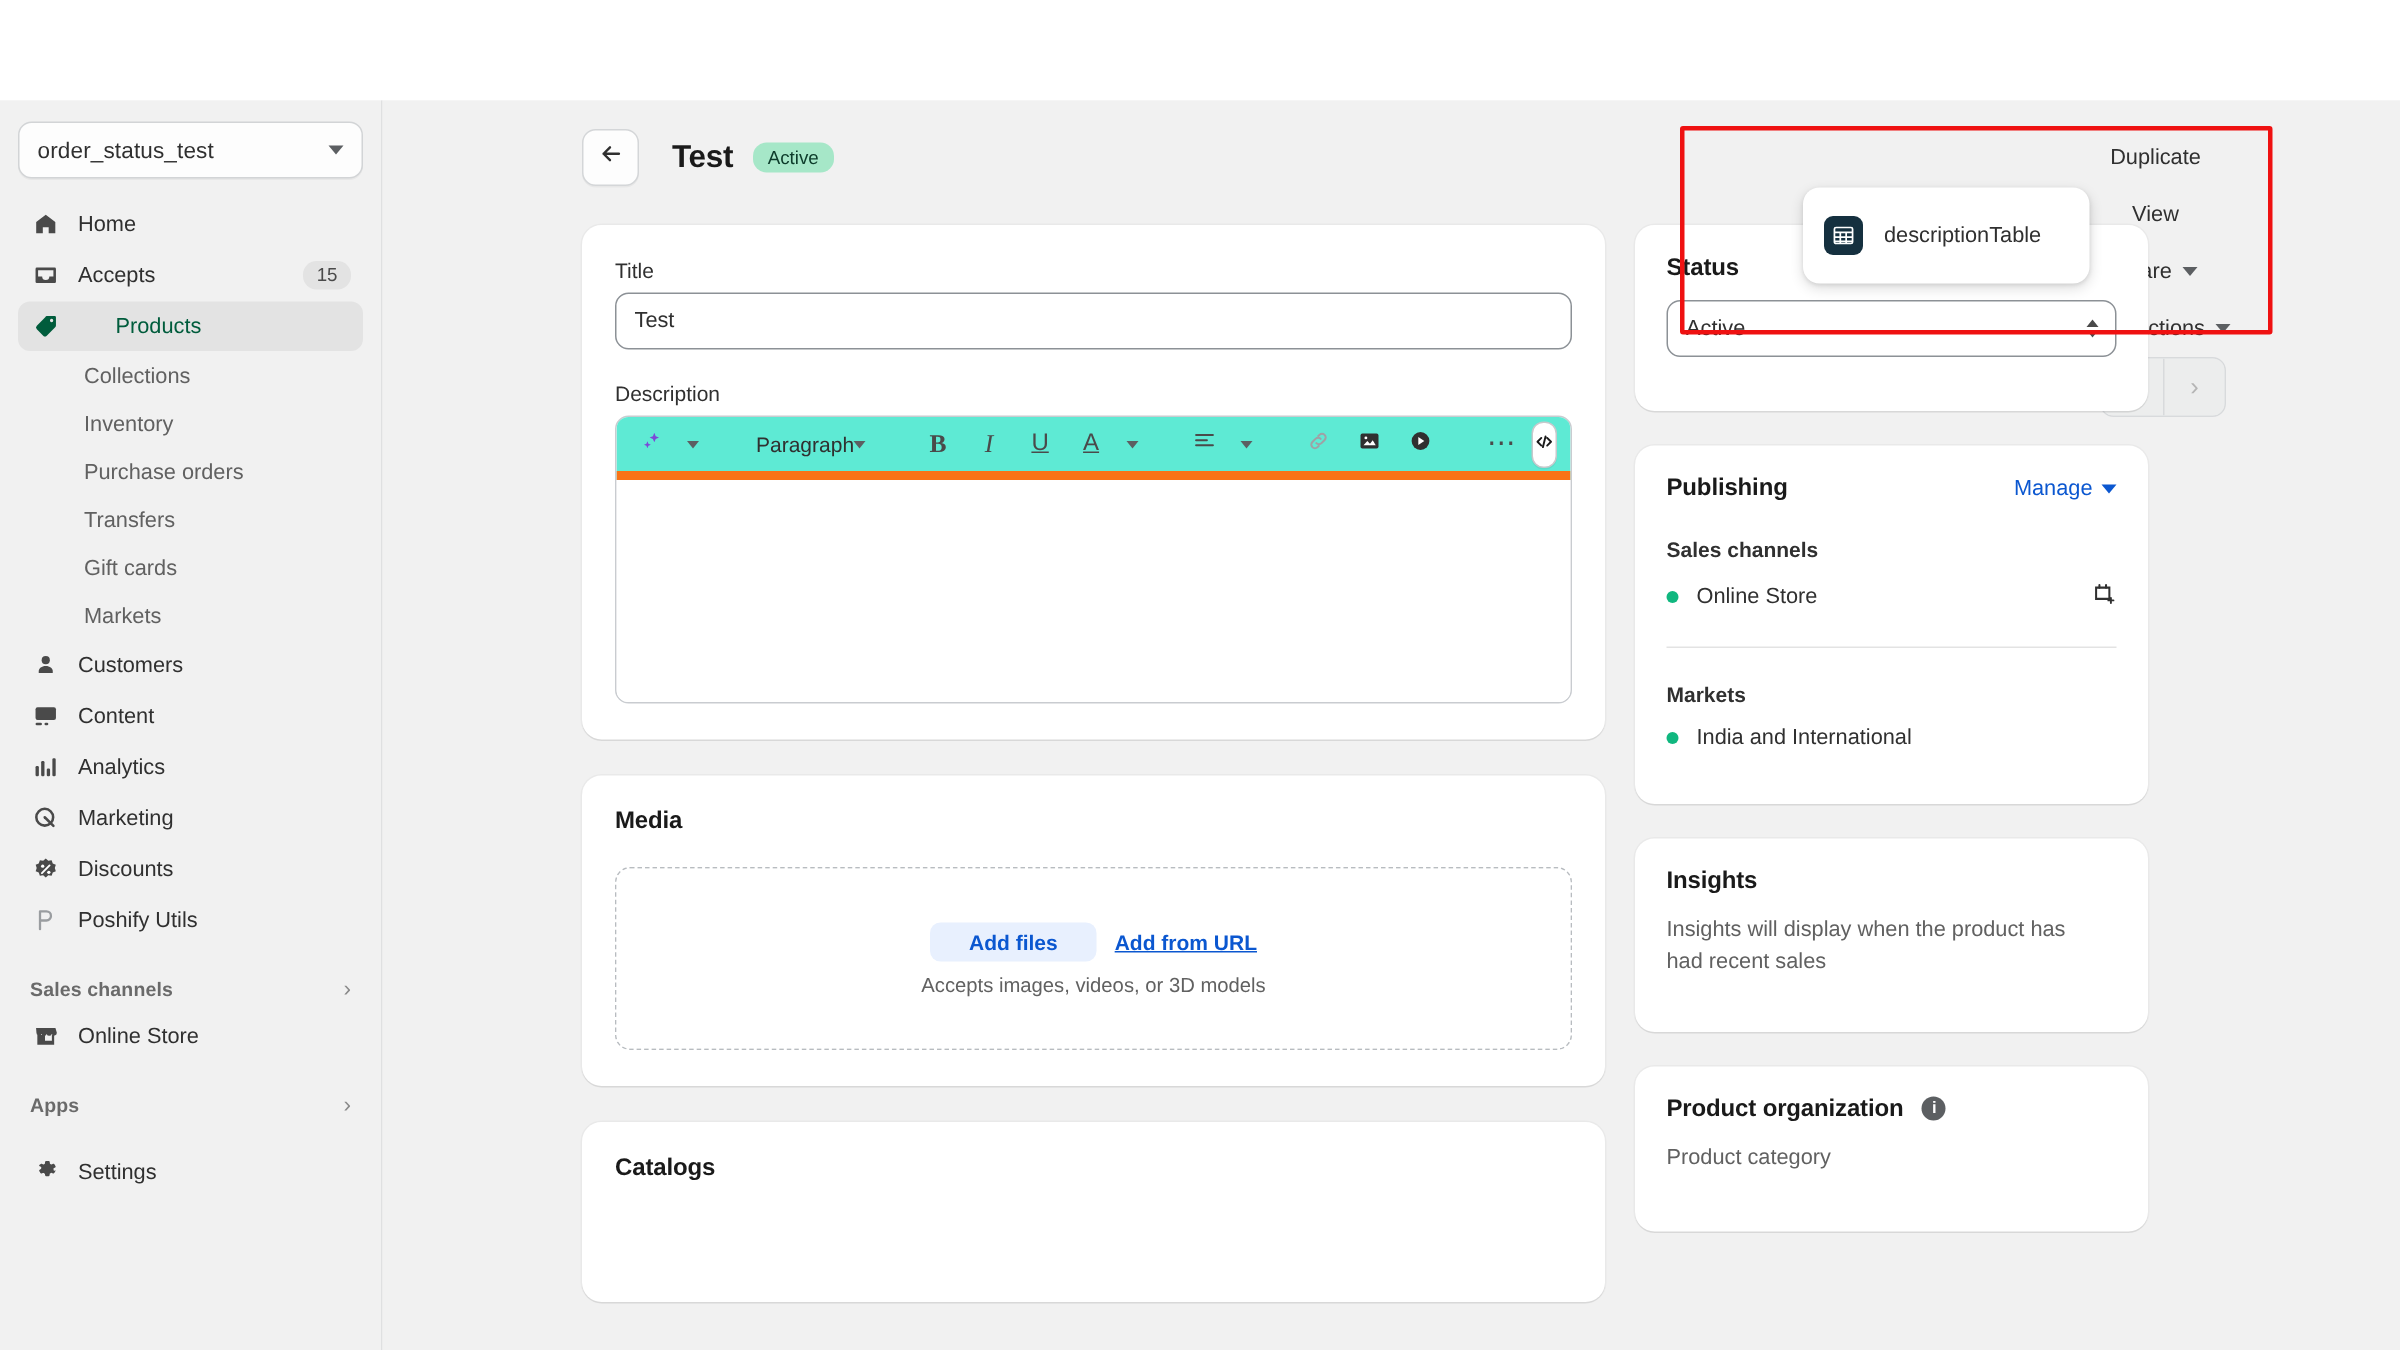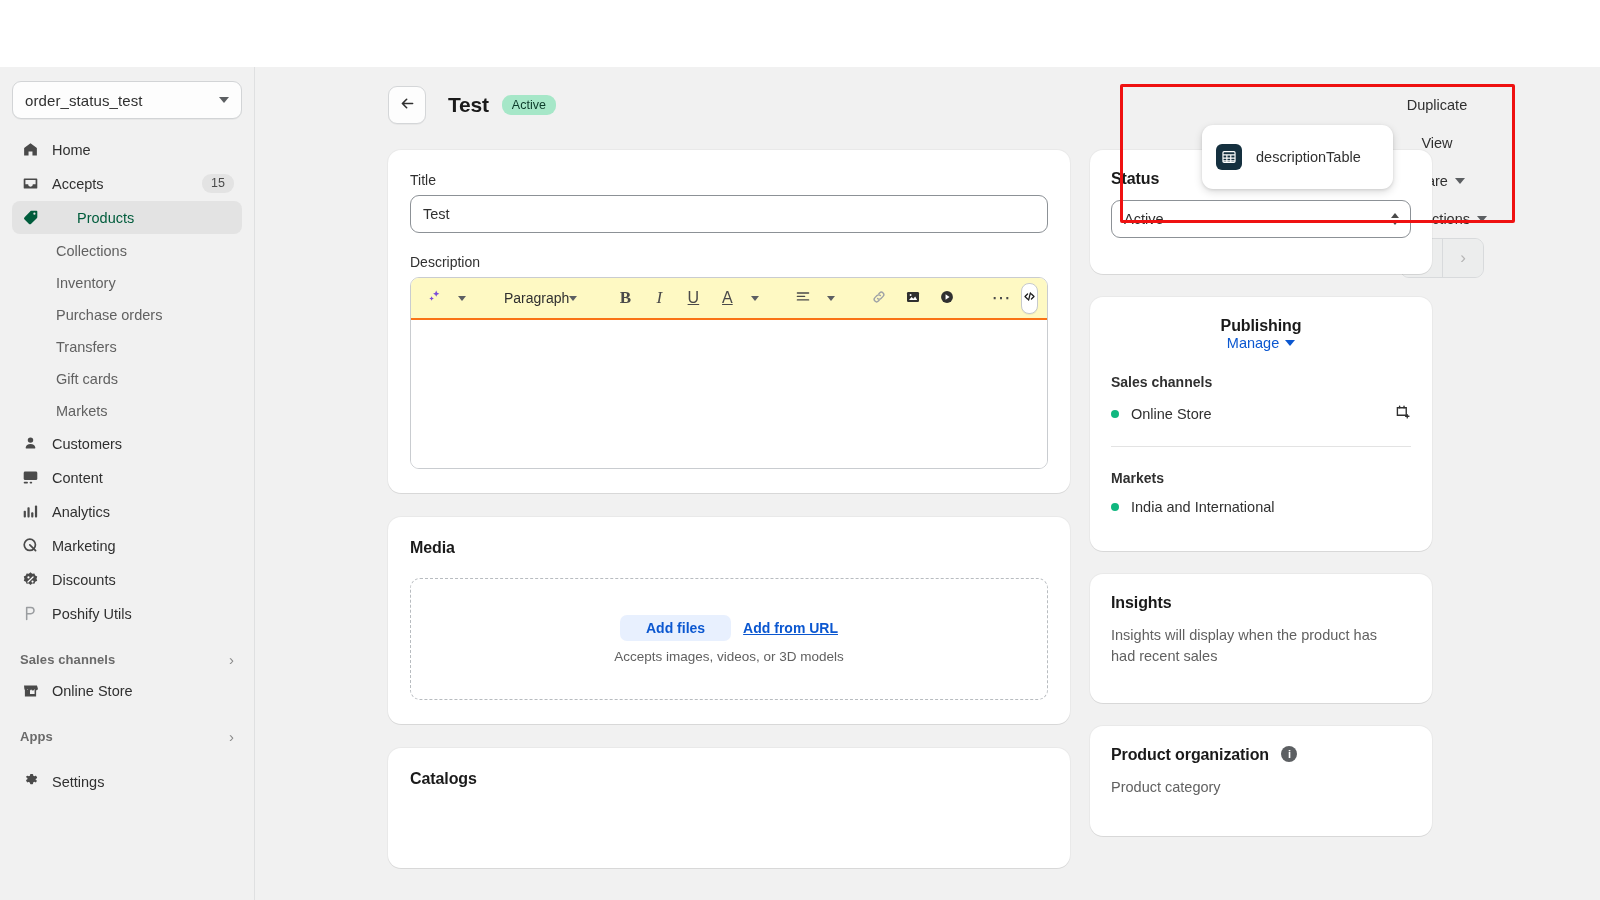--- a/index.html
+++ b/index.html
@@ -115,21 +115,21 @@
   .text-input {
     width:100%; height:38px; border:1px solid #8c9196; border-radius:9px;
     padding:0 12px; font-size:14.5px; color:#303030; font-family:inherit; background:#fff;
     outline:none;
   }
   .mt20 { margin-top:21px; }
 
   
   .editor { border:1px solid #c9ccd0; border-radius:9px; overflow:hidden; }
   .editor-toolbar {
-    height:42px; background:#fef9c3; border-bottom:2px solid #f97316;
+    height:42px; background:#5eead4; border-bottom:6px solid #f97316;
     display:flex; align-items:center; padding:0 9px; gap:6px;
   }
   .tb-btn {
     height:30px; min-width:28px; display:flex; align-items:center; justify-content:center;
     border-radius:6px; cursor:pointer; color:#4a4a4a; padding:0 4px; font-size:15px;
   }
   .tb-sep { width:1px; height:20px; background:#d9dbdd; margin:0 7px; }
   .tb-select { display:flex; align-items:center; justify-content:space-between; width:126px; padding:0 8px; height:30px; cursor:pointer; font-size:14px; color:#303030; }
   .tb-caret { width:0;height:0;border-left:4.5px solid transparent;border-right:4.5px solid transparent;border-top:5.5px solid #5c5f62; }
   .tb-code {
@@ -157,21 +157,21 @@
   .select-wrap { position:relative; margin-top:12px; }
   .select-box {
     width:100%; height:38px; border:1px solid #8c9196; border-radius:9px;
     padding:0 12px; font-size:14.5px; color:#303030; display:flex; align-items:center;
     background:#fff; cursor:pointer;
   }
   .sel-arrows { position:absolute; right:12px; top:50%; transform:translateY(-50%); display:flex; flex-direction:column; gap:2px; }
   .arrow-up { width:0;height:0;border-left:4px solid transparent;border-right:4px solid transparent;border-bottom:5px solid #4a4a4a; }
   .arrow-dn { width:0;height:0;border-left:4px solid transparent;border-right:4px solid transparent;border-top:5px solid #4a4a4a; }
 
-  .row-between { display:flex; align-items:center; justify-content:space-between;flex-direction:column; }
+  .row-between { display:flex; align-items:center; justify-content:space-between; }
   .manage-link { color:#0b57d0; font-size:14.5px; cursor:pointer; display:flex; align-items:center; gap:6px; }
   .caret-blue { width:0;height:0;border-left:5px solid transparent;border-right:5px solid transparent;border-top:6px solid #0b57d0; }
   .sub-head { font-size:14px; font-weight:700; color:#303030; margin-top:23px; }
   .ch-row { display:flex; align-items:center; margin-top:13px; }
   .dot-green { width:8px;height:8px;border-radius:50%; background:#10b77f; margin-right:12px; flex:0 0 8px; }
   .ch-lbl { font-size:14.5px; color:#303030; }
   .cal-ico { margin-left:auto; color:#4a4a4a; }
   .divider { height:1px; background:#e3e3e3; margin-top:22px; }
   .muted-text { font-size:14.5px; color:#616161; line-height:1.45; margin-top:13px; }
   .info-dot {

